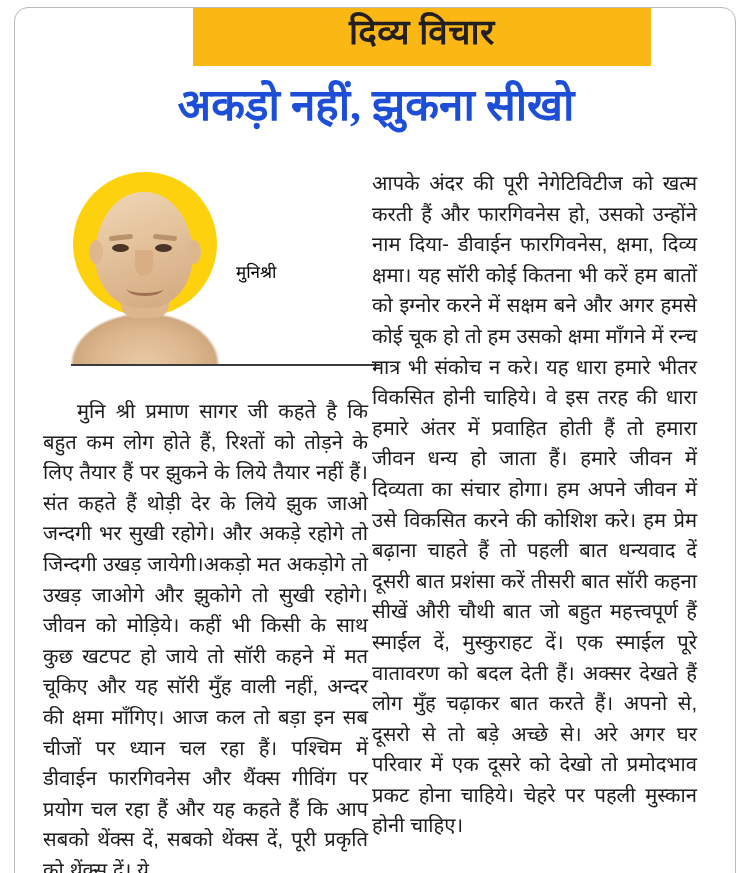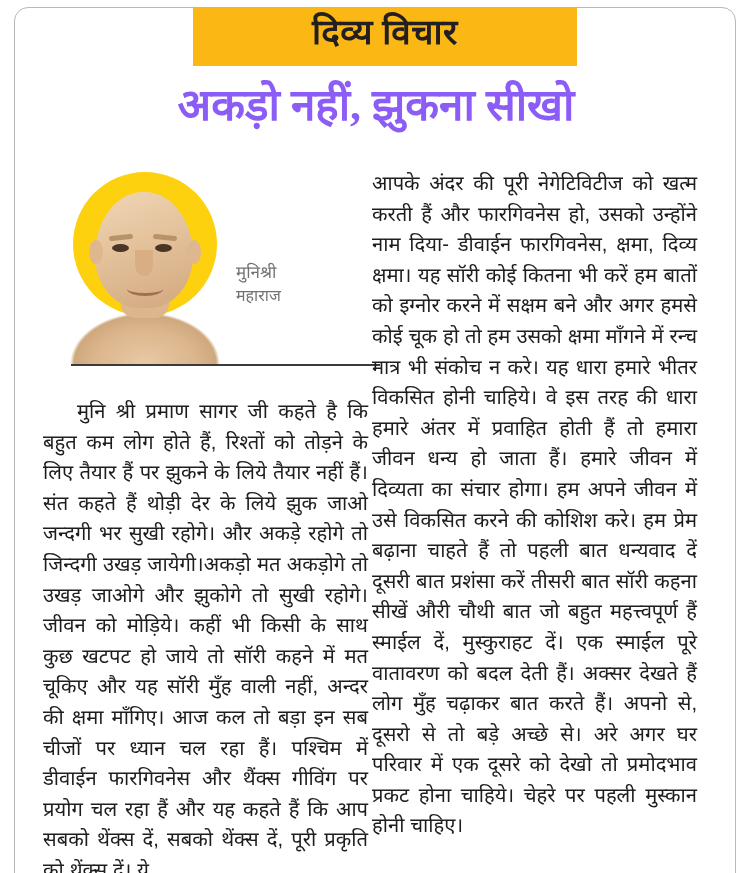--- a/index.html
+++ b/index.html
@@ -32,21 +32,21 @@
     position: absolute;
     left: 0;
     top: -7px;
     width: 722px;
     height: 66px;
   }
   .banner {
     position: absolute;
     left: 178px;
     top: 0;
-    width: 384px;
+    width: 458px;
     height: 65px;
     background: #fbb713;
     display: flex;
     align-items: center;
     justify-content: center;
   }
   .banner-title {
     font-family: "Liberation Serif", "DejaVu Serif", serif;
     font-weight: 700;
     font-size: 35px;
@@ -60,21 +60,21 @@
   .headline {
     position: absolute;
     left: 0;
     top: 72px;
     width: 722px;
     text-align: center;
     font-family: "Liberation Serif", "DejaVu Serif", serif;
     font-weight: 700;
     font-size: 44px;
     line-height: 1.18;
-    color: #8b5cf6;
+    color: #1d4ed8;
   }
 
   
   .columns {
     position: absolute;
     left: 0;
     top: 160px;
     width: 722px;
     height: 720px;
   }
@@ -182,21 +182,21 @@
     height: 11px;
     border-bottom: 3px solid #9e6f52;
     border-radius: 0 0 50% 50%;
   }
 
   .byline {
     position: absolute;
     left: 193px;
     top: 94px;
     width: 134px;
-    color: #737373;
+    color: #000000;
     line-height: 1.34;
   }
   .byline .b-pre   { font-size: 17px; }
   .byline .b-name  { font-size: 19px; font-weight: 700; white-space: nowrap; }
   .byline .b-post  { font-size: 16px; }
 
   .col-rule {
     position: absolute;
     left: 28px;
     top: 196px;
@@ -257,21 +257,20 @@
           <div class="brow-l"></div>
           <div class="brow-r"></div>
           <div class="eye-l"></div>
           <div class="eye-r"></div>
           <div class="nose"></div>
           <div class="mouth"></div>
         </div>
 
         <div class="byline">
           <div class="b-pre">मुनिश्री</div>
-          <div class="b-post">महाराज</div>
         </div>
       </div>
 
       <div class="col-rule"></div>
 
       <div class="body-text">मुनि श्री प्रमाण सागर जी कहते है कि बहुत कम लोग होते हैं, रिश्तों को तोड़ने के लिए तैयार हैं पर झुकने के लिये तैयार नहीं हैं। संत कहते हैं थोड़ी देर के लिये झुक जाओ जन्दगी भर सुखी रहोगे। और अकड़े रहोगे तो जिन्दगी उखड़ जायेगी।अकड़ो मत अकड़ोगे तो उखड़ जाओगे और झुकोगे तो सुखी रहोगे। जीवन को मोड़िये। कहीं भी किसी के साथ कुछ खटपट हो जाये तो सॉरी कहने में मत चूकिए और यह सॉरी मुँह वाली नहीं, अन्दर की क्षमा माँगिए। आज कल तो बड़ा इन सब चीजों पर ध्यान चल रहा हैं। पश्चिम में डीवाईन फारगिवनेस और थैंक्स गीविंग पर प्रयोग चल रहा हैं और यह कहते हैं कि आप सबको थेंक्स दें, सबको थेंक्स दें, पूरी प्रकृति को थेंक्स दें। ये</div>
     </div>
 
     <div class="col col-right">
       <div class="body-text">आपके अंदर की पूरी नेगेटिविटीज को खत्म करती हैं और फारगिवनेस हो, उसको उन्होंने नाम दिया- डीवाईन फारगिवनेस, क्षमा, दिव्य क्षमा। यह सॉरी कोई कितना भी करें हम बातों को इग्नोर करने में सक्षम बने और अगर हमसे कोई चूक हो तो हम उसको क्षमा माँगने में रन्च मात्र भी संकोच न करे। यह धारा हमारे भीतर विकसित होनी चाहिये। वे इस तरह की धारा हमारे अंतर में प्रवाहित होती हैं तो हमारा जीवन धन्य हो जाता हैं। हमारे जीवन में दिव्यता का संचार होगा। हम अपने जीवन में उसे विकसित करने की कोशिश करे। हम प्रेम बढ़ाना चाहते हैं तो पहली बात धन्यवाद दें दूसरी बात प्रशंसा करें तीसरी बात सॉरी कहना सीखें औरी चौथी बात जो बहुत महत्त्वपूर्ण हैं स्माईल दें, मुस्कुराहट दें। एक स्माईल पूरे वातावरण को बदल देती हैं। अक्सर देखते हैं लोग मुँह चढ़ाकर बात करते हैं। अपनो से, दूसरो से तो बड़े अच्छे से। अरे अगर घर परिवार में एक दूसरे को देखो तो प्रमोदभाव प्रकट होना चाहिये। चेहरे पर पहली मुस्कान होनी चाहिए।</div>

